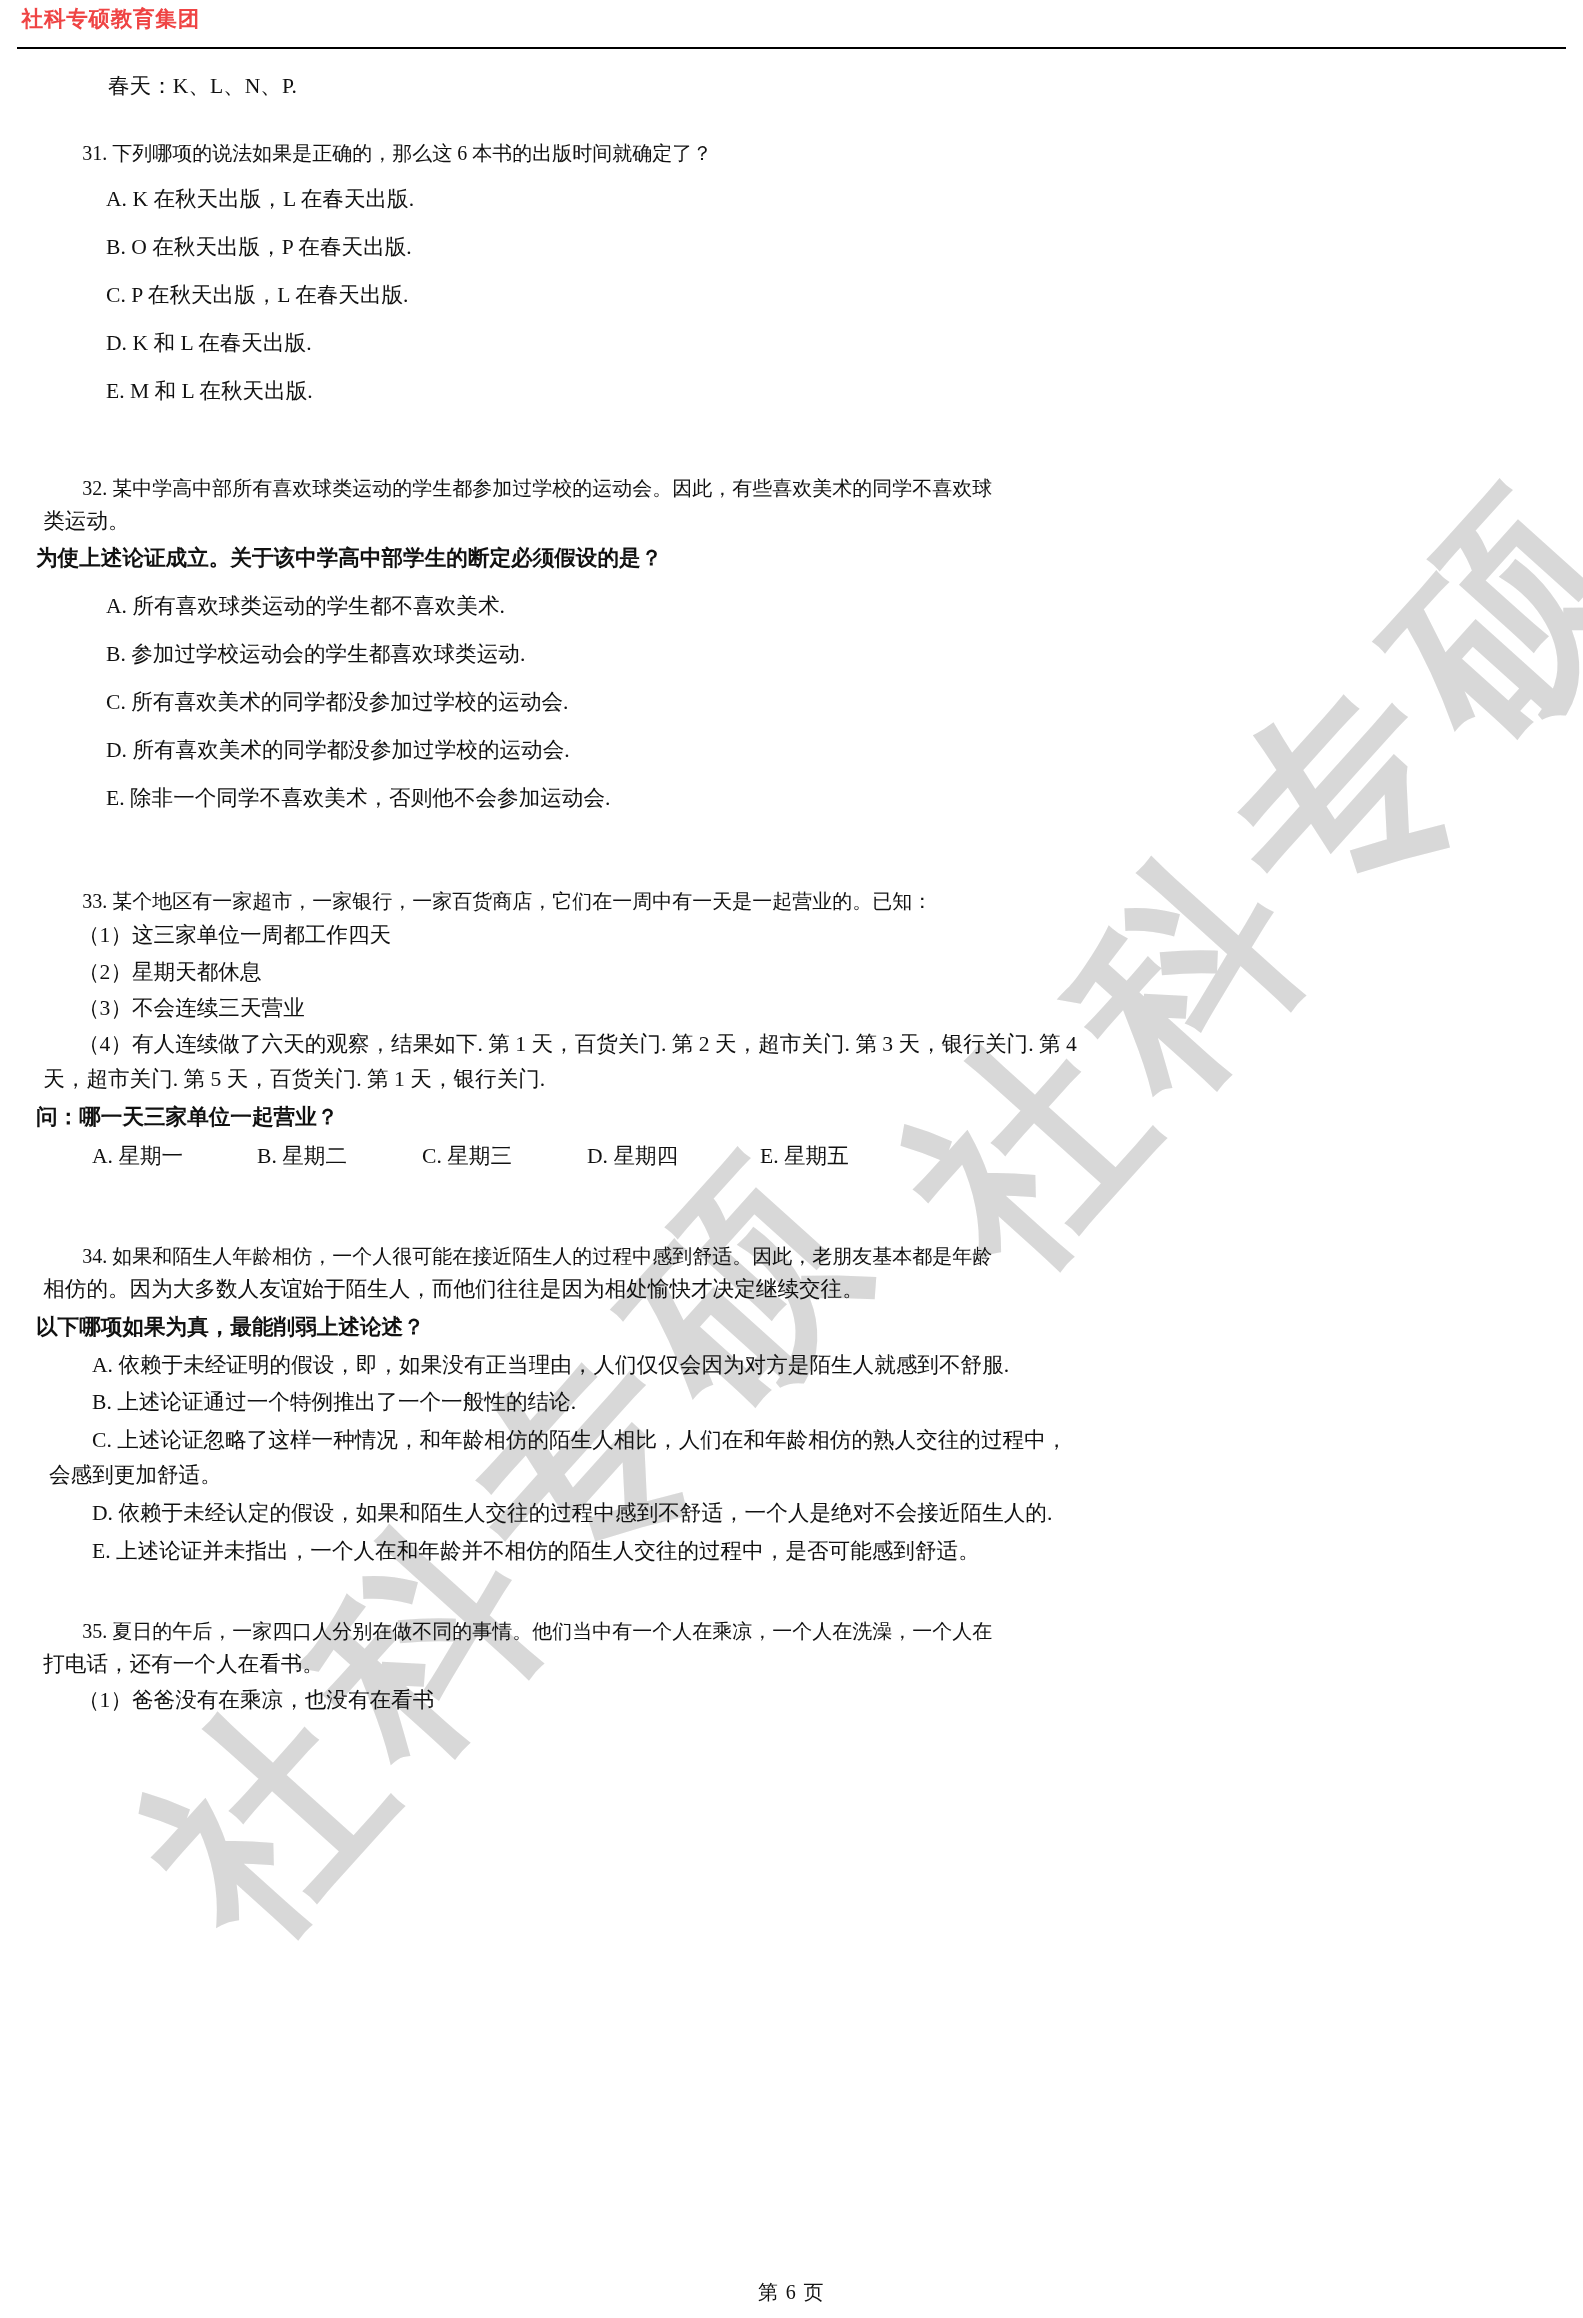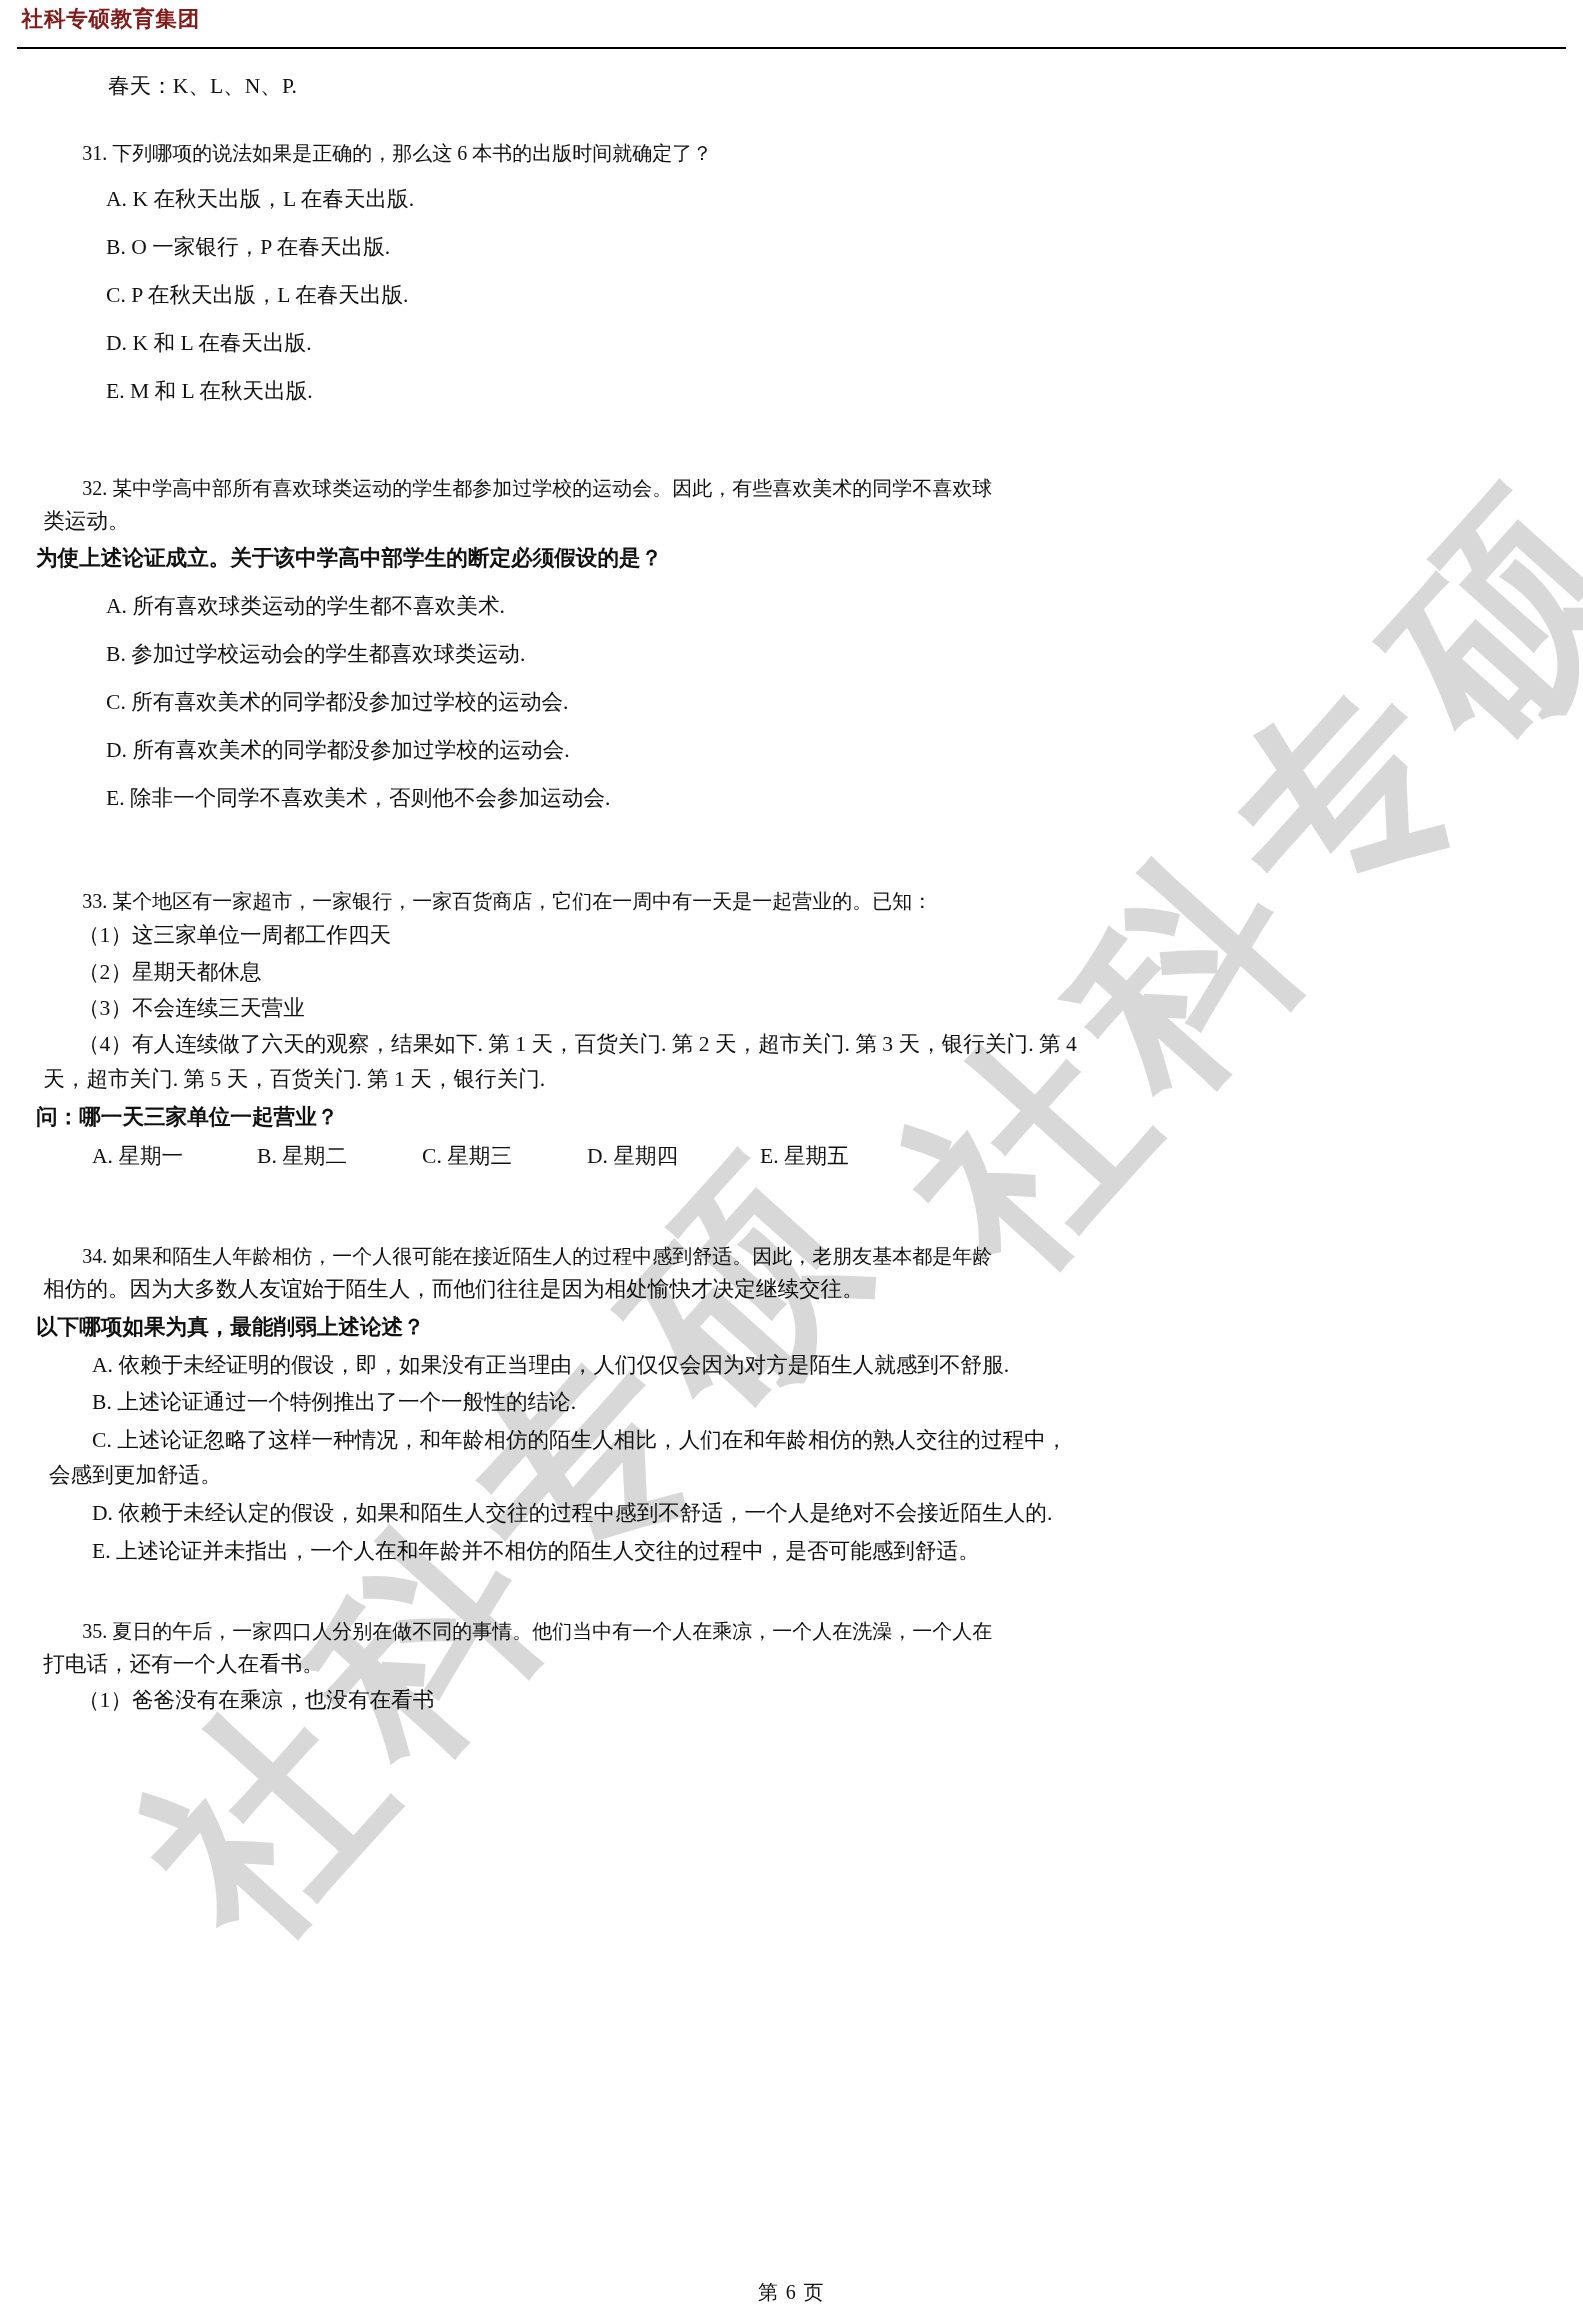--- a/index.html
+++ b/index.html
@@ -58,21 +58,21 @@
     position: relative;
     z-index: 2;
     height: 43px;
     padding: 4.3px 0 0 21.6px;
     box-sizing: border-box;
   }
   .doc-header .brand {
     font-family: "Liberation Sans", "DejaVu Sans", sans-serif;
     font-size: 21.6px;
     font-weight: 700;
-    color: #7f1d1d;
+    color: #ef4444;
     letter-spacing: 0.7px;
   }
   .header-rule {
     position: relative;
     z-index: 2;
     height: 1.4px;
     background: #000;
     margin: 4.3px 17px 0 17px;
   }
   
@@ -168,21 +168,21 @@
   <div class="content">
 
     <p class="lead-line">春天：K、L、N、P.</p>
 
     <div class="q-block">
       <p class="q-stem">
         <span>31.</span>
         <span>下列哪项的说法如果是正确的，那么这 6 本书的出版时间就确定了？</span>
       </p>
       <p class="opt">A. K 在秋天出版，L 在春天出版.</p>
-      <p class="opt">B. O 一家银行，P 在春天出版.</p>
+      <p class="opt">B. O 在秋天出版，P 在春天出版.</p>
       <p class="opt">C. P 在秋天出版，L 在春天出版.</p>
       <p class="opt">D. K 和 L 在春天出版.</p>
       <p class="opt">E. M 和 L 在秋天出版.</p>
     </div>
 
     <div class="q-block" style="margin-top:63px">
       <p class="q-stem">
         <span>32.</span>
         <span>某中学高中部所有喜欢球类运动的学生都参加过学校的运动会。因此，有些喜欢美术的同学不喜欢球</span>
       </p>

